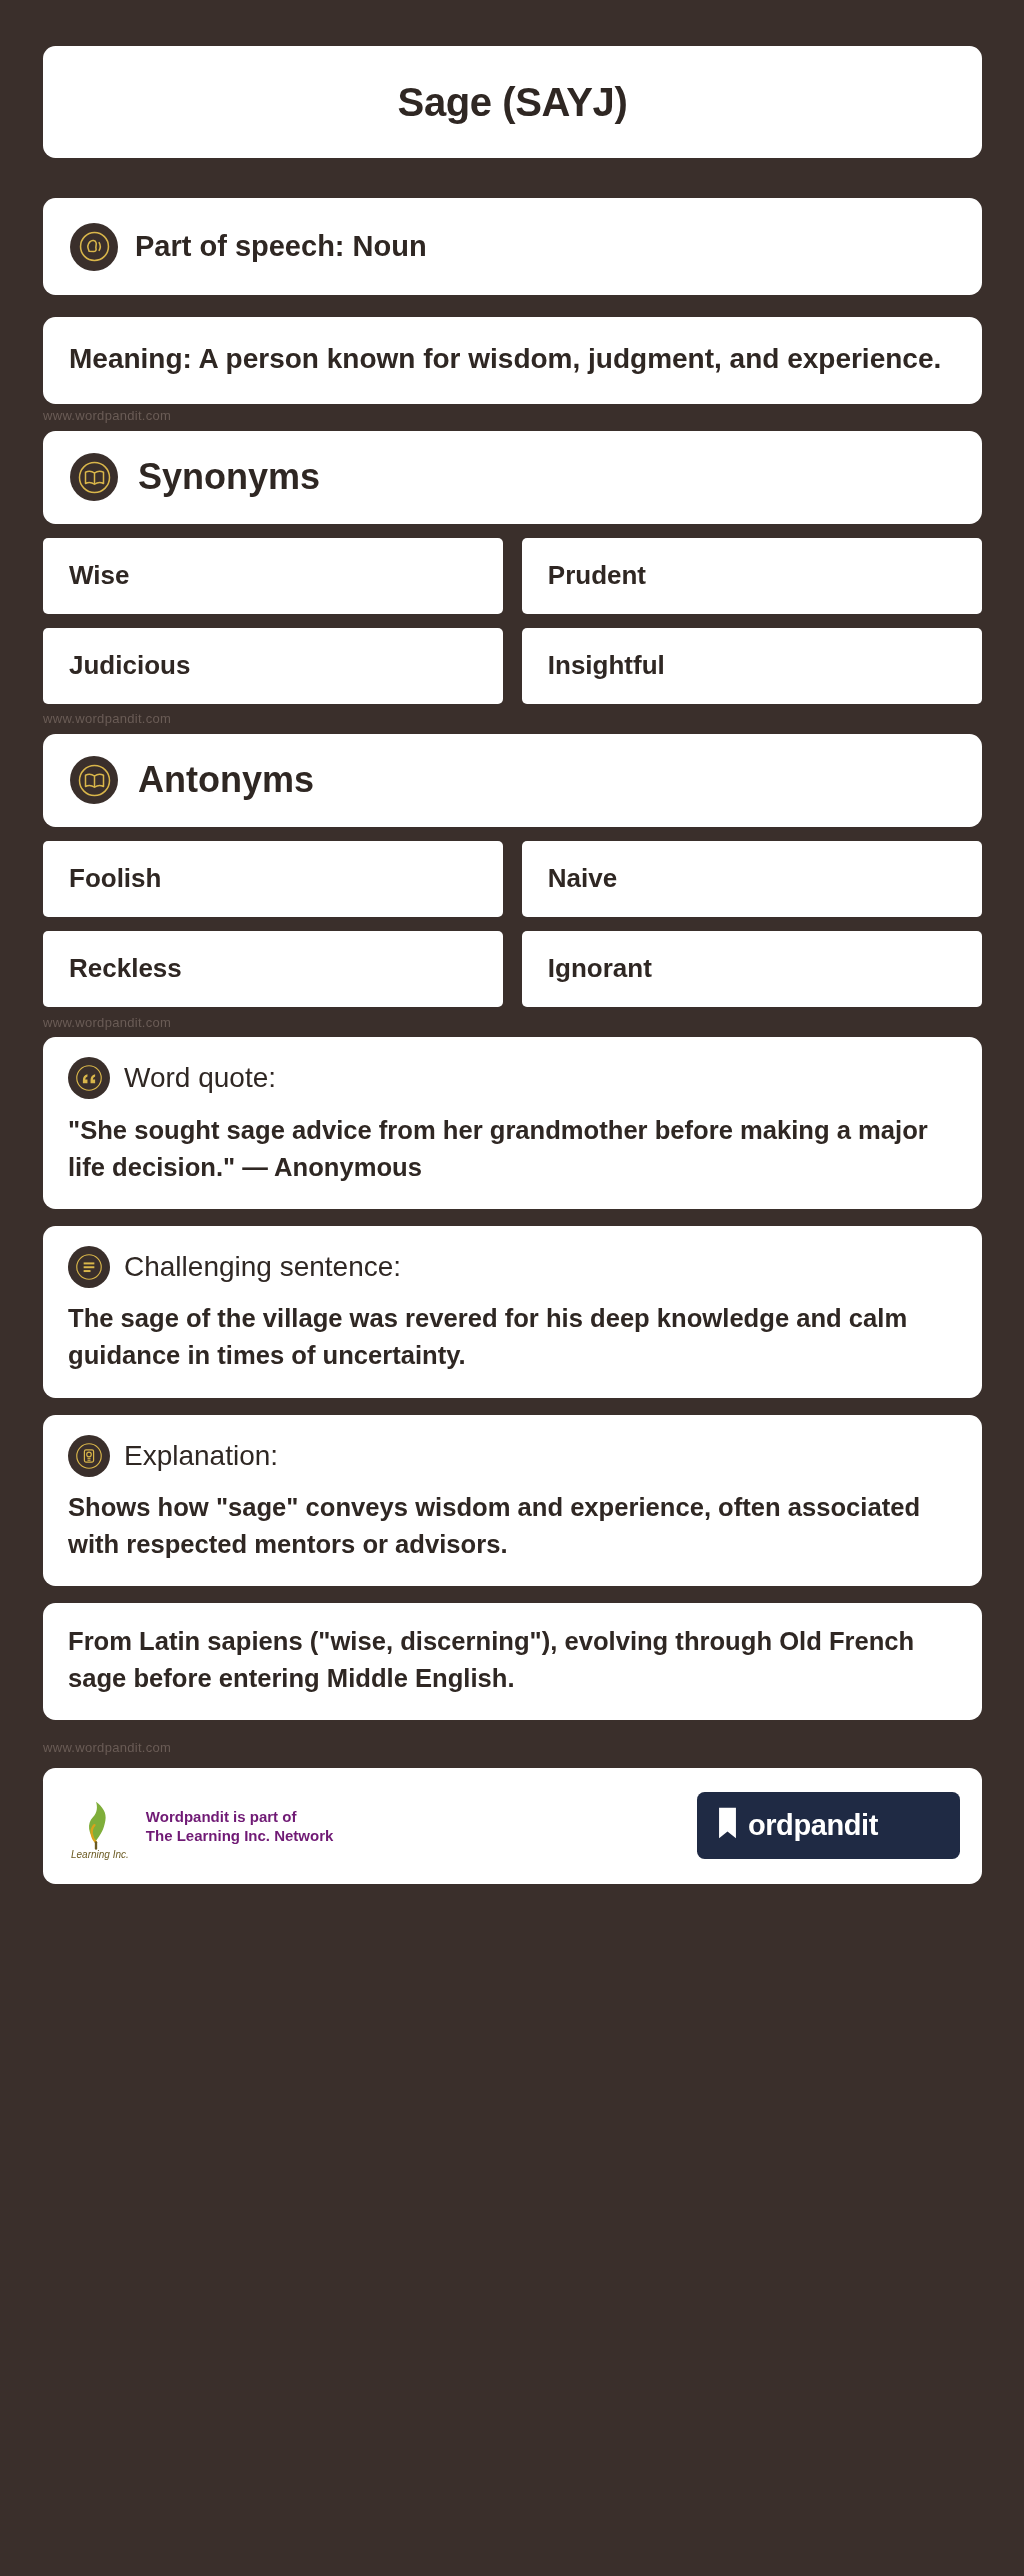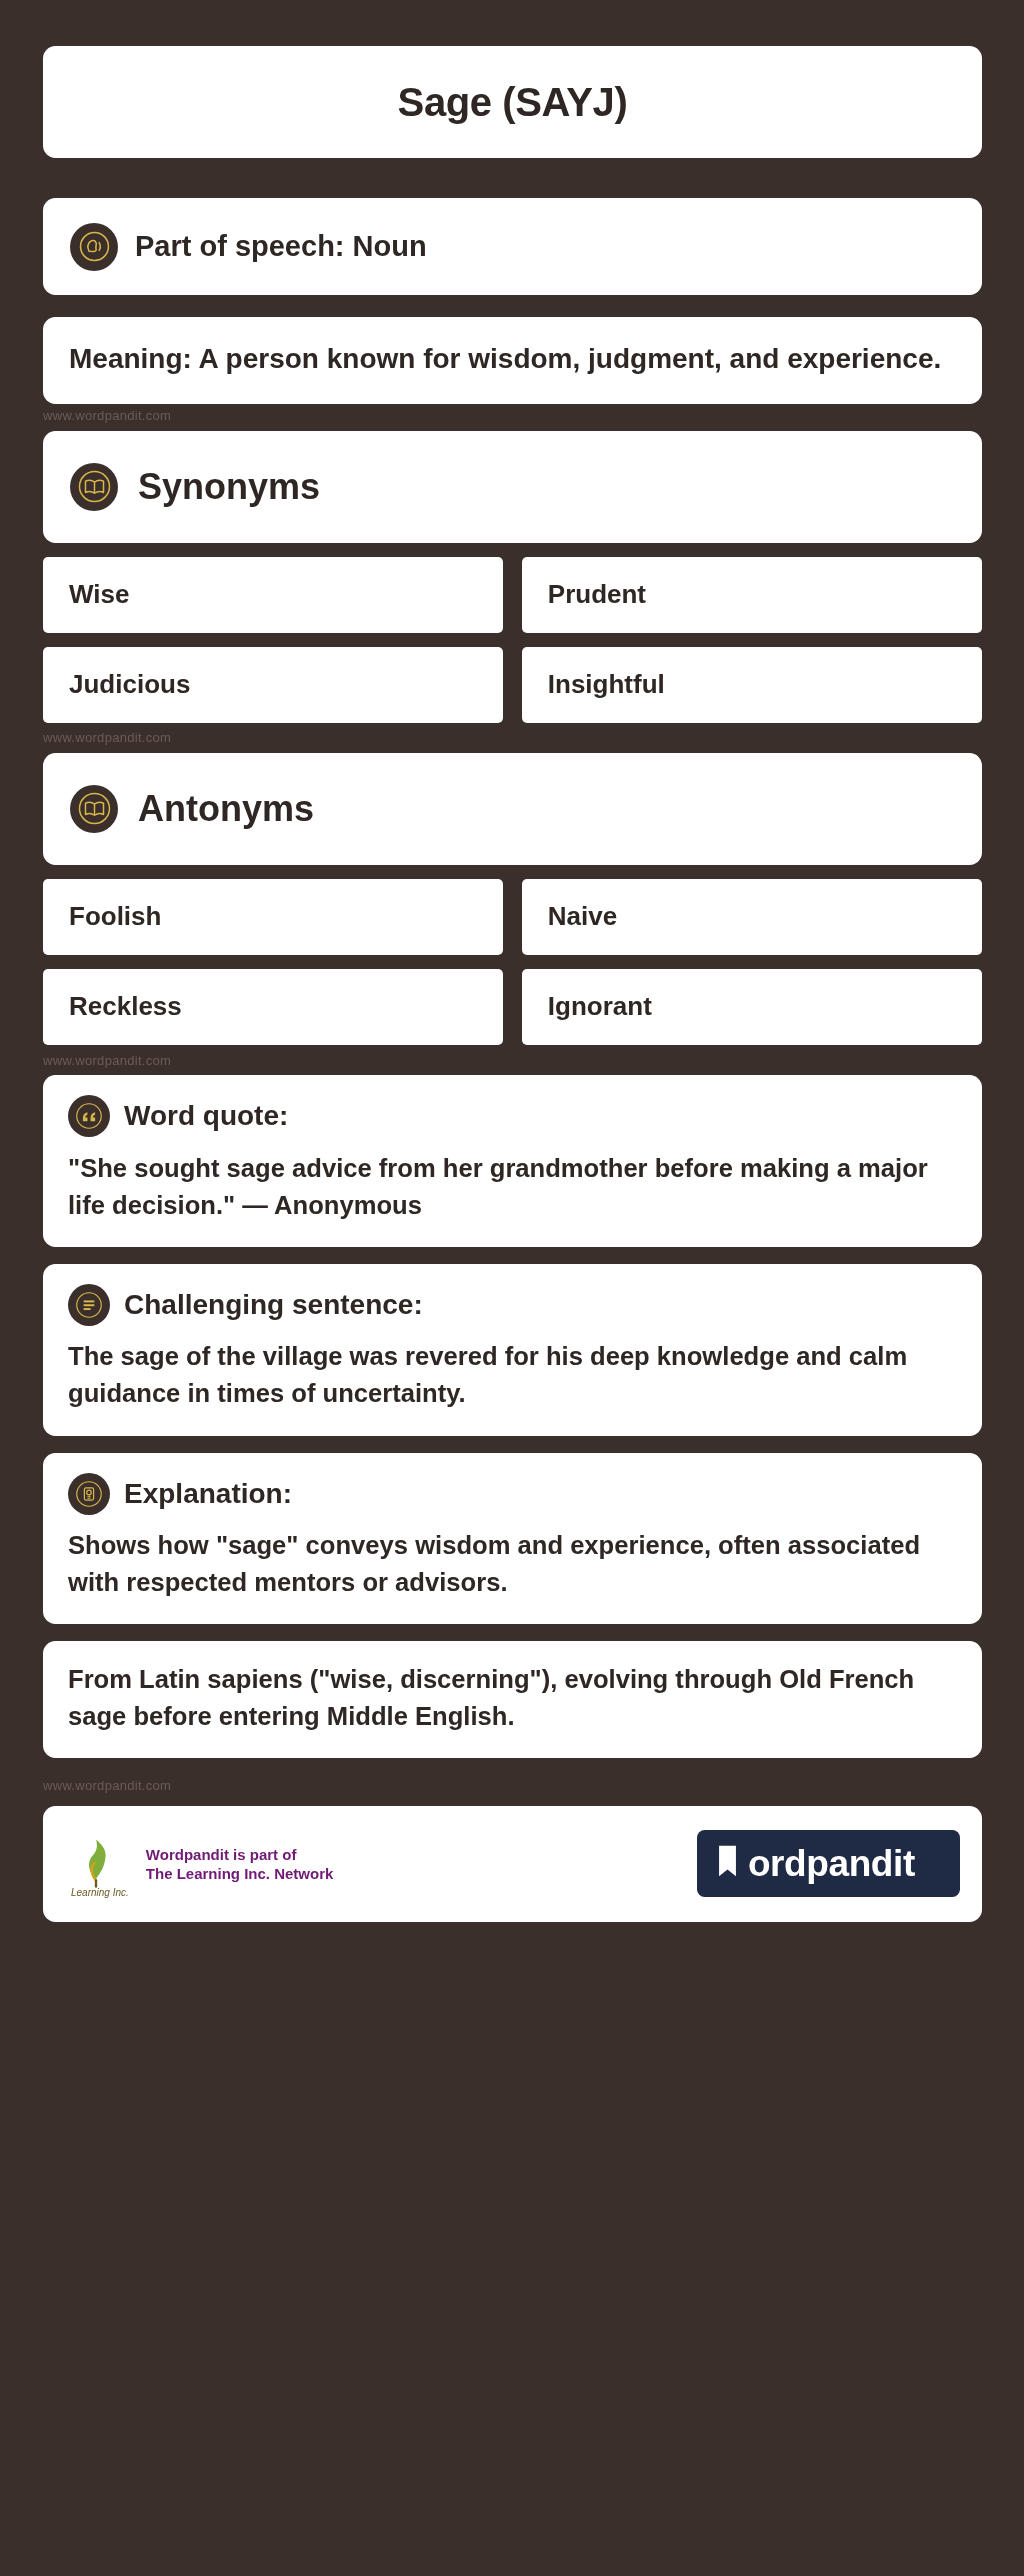--- a/index.html
+++ b/index.html
@@ -64,21 +64,21 @@
   }
   
   .watermark {
     font-size: 13px;
     color: #6a5c56;
     letter-spacing: 0.3px;
     padding: 3.1px 0 7.7px 0;
   }
   
   .section-card {
-    height: 112px;
+    height: 93px;
     display: flex;
     align-items: center;
     padding-left: 27px;
     gap: 20px;
     margin-bottom: 14px;
   }
   .section-title {
     font-size: 36px;
     font-weight: bold;
     color: #2f2723;
@@ -124,21 +124,21 @@
     margin-bottom: 17px;
   }
   .block-head {
     display: flex;
     align-items: center;
     gap: 14px;
     margin-bottom: 12.4px;
   }
   .block-head-text {
     font-size: 28px;
-    font-weight: bold;
+    font-weight: normal;
     color: #2f2723;
     text-align: center;
   }
   .block-body {
     font-size: 25.6px;
     font-weight: bold;
     color: #2f2723;
     line-height: 1.45;
   }
   
@@ -171,21 +171,21 @@
     gap: 9.3px;
     padding: 0 18.6px;
   }
   .logo-badge .mark {
     color: #ffffff;
     font-size: 33px;
     line-height: 1;
   }
   .logo-badge .brand {
     color: #ffffff;
-    font-size: 37px;
+    font-size: 29px;
     font-weight: bold;
     letter-spacing: -0.4px;
   }
   .tree-logo { width: 50px; height: 60px; }
   .tree-caption {
     font-size: 10px;
     color: #6b5a22;
     font-style: italic;
     text-align: center;
     display: block;

